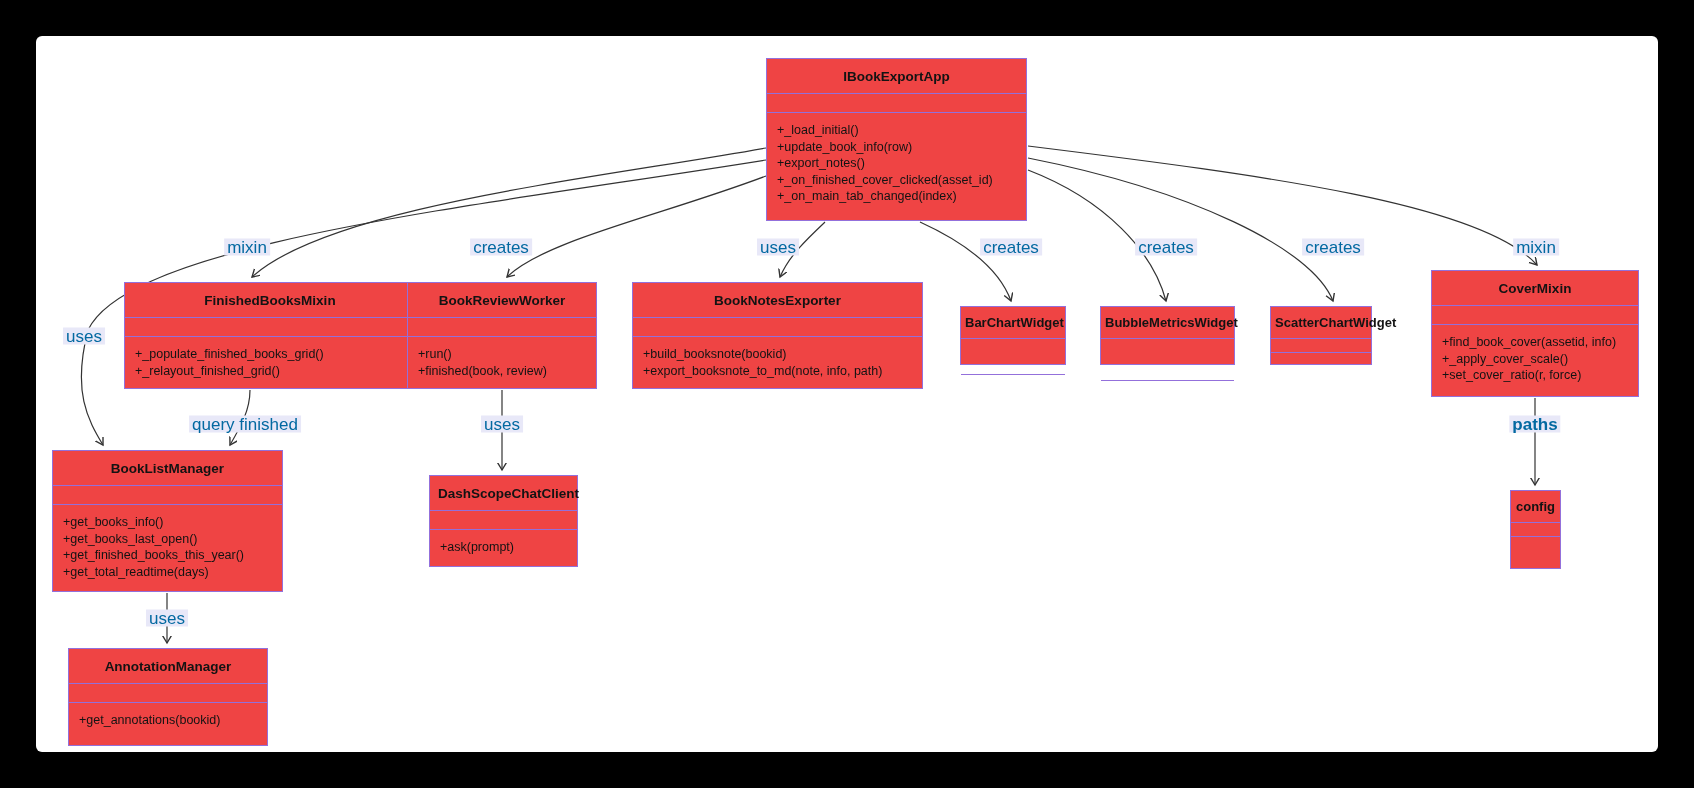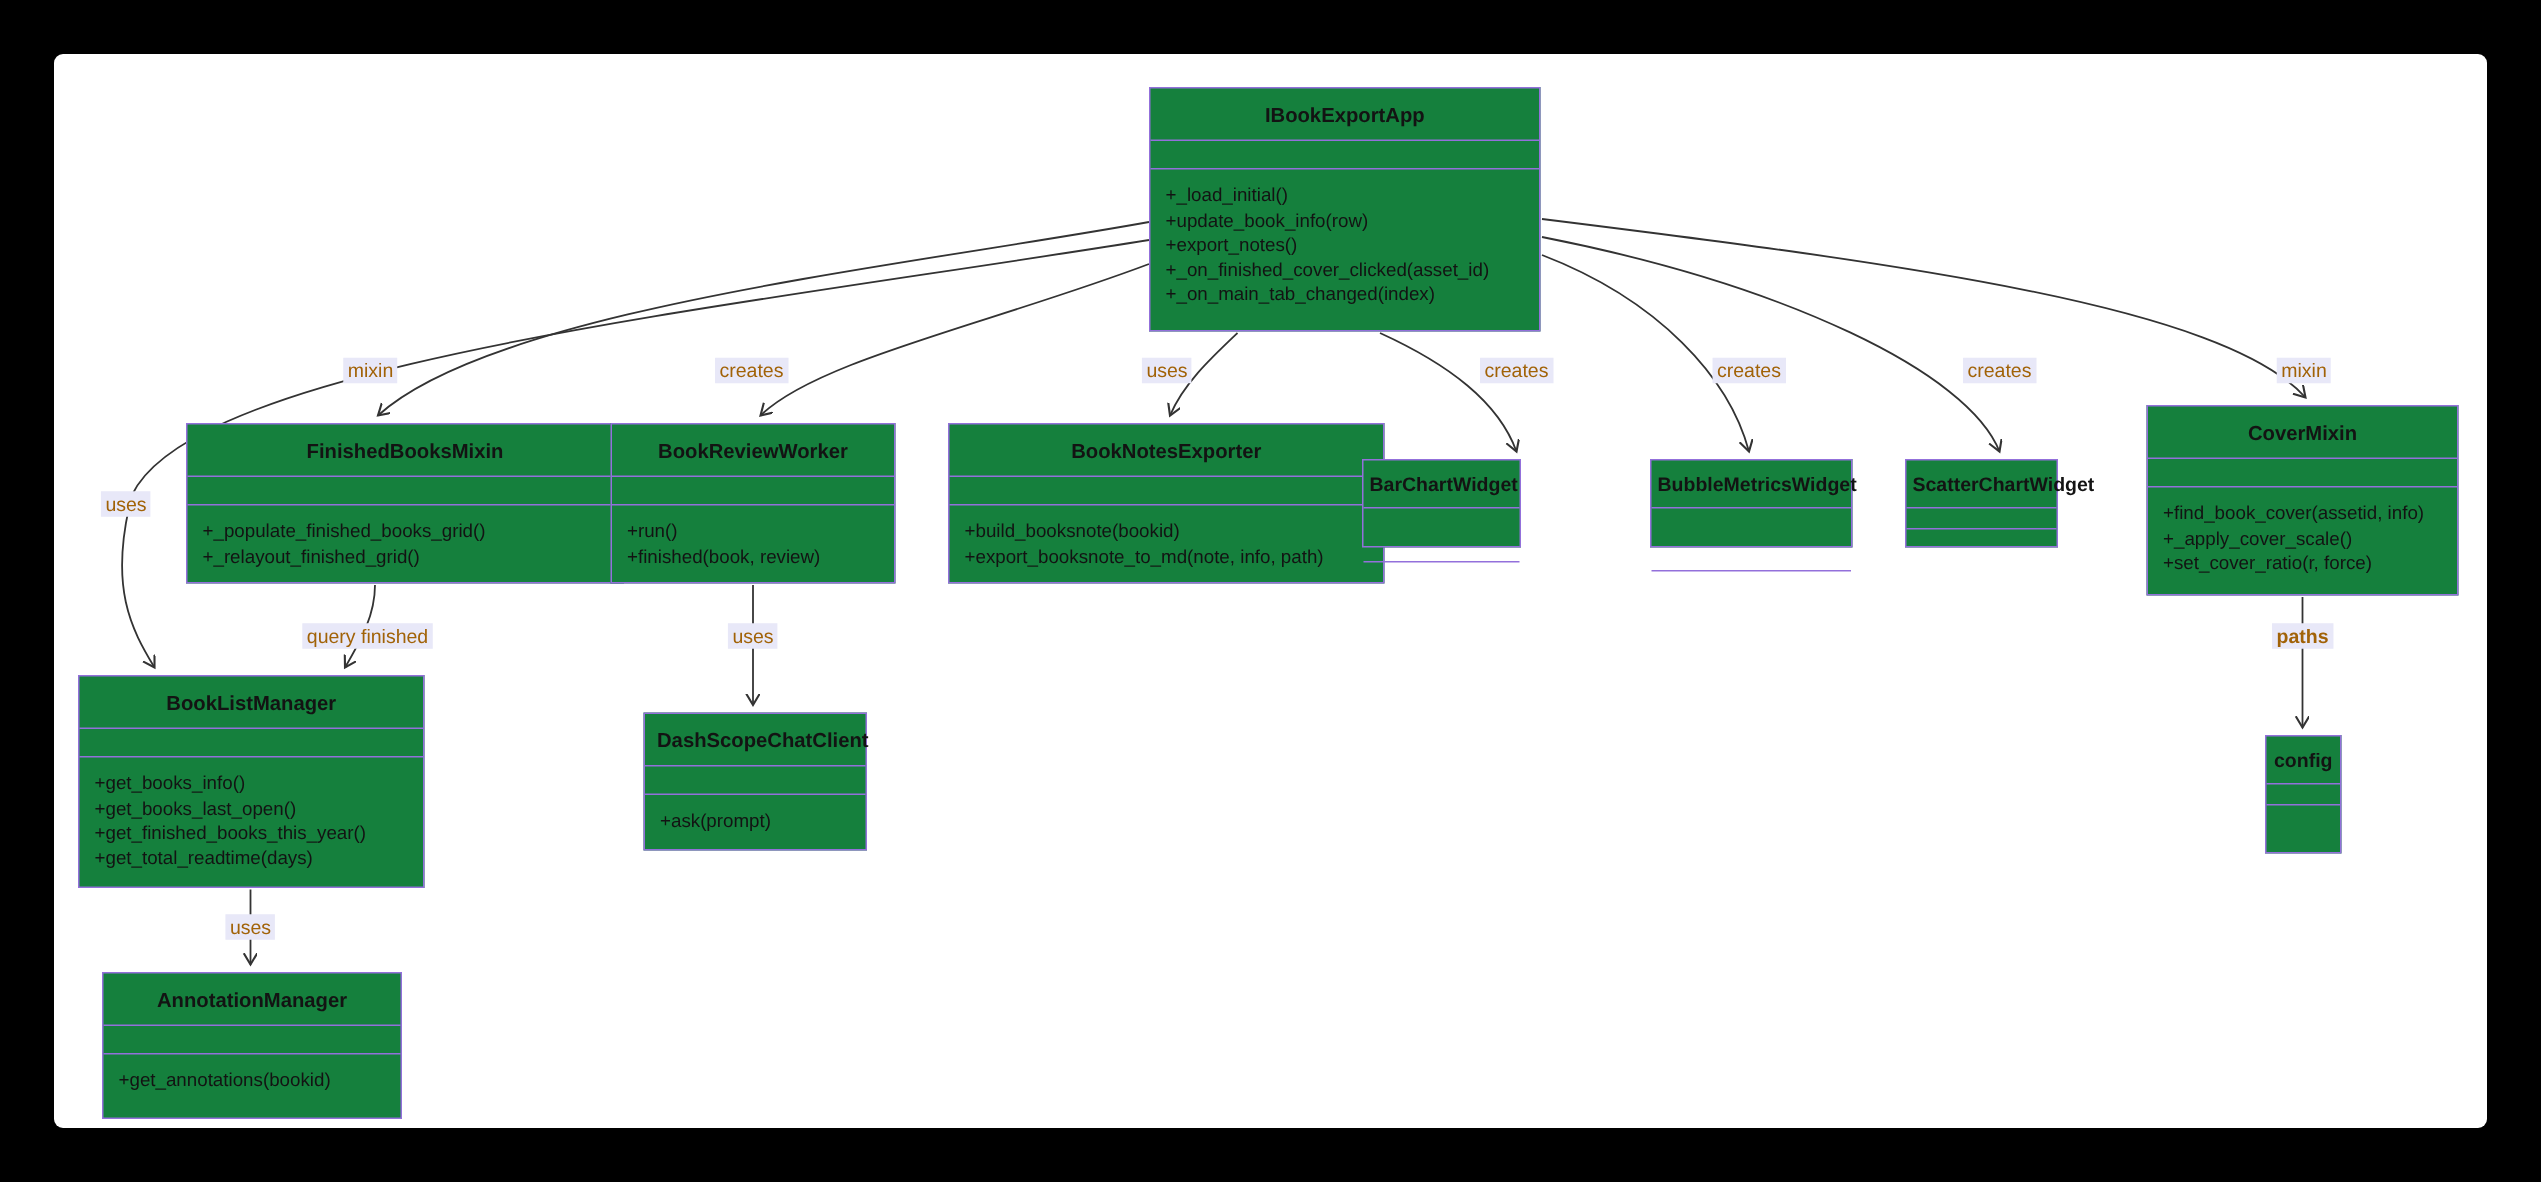--- a/index.html
+++ b/index.html
@@ -7,34 +7,34 @@
     position:relative; width:1694px; height:788px; background:#000000;
     font-family:"Liberation Sans", sans-serif; overflow:hidden;
   }
   .canvas {
     position:absolute; left:36px; top:36px; width:1622px; height:716px;
     background:#ffffff; border-radius:6px;
   }
   svg.edge-layer { position:absolute; left:0; top:0; width:1694px; height:788px; pointer-events:none; }
   .cls {
     position:absolute; box-sizing:border-box; display:flex; flex-direction:column;
-    background:#15803d; border:1px solid #9370DB; color:#131313;
+    background:#ef4444; border:1px solid #9370DB; color:#131313;
   }
   .cls .title {
     font-weight:bold; text-align:center; font-size:13.5px; line-height:16px;
     padding:10px 8px 8px; border-bottom:1px solid #9370DB; white-space:nowrap;
   }
   .cls .attrs { border-bottom:1px solid #9370DB; min-height:18px; }
   .cls .methods { flex:1; padding:9px 10px 6px; font-size:12.5px; line-height:16.6px; white-space:nowrap; }
   .cls.small .title { font-size:13px; padding:8px 4px 7px; }
   .cls.small .attrs { min-height:13px; }
   .cls.small .methods { min-height:13px; padding:0; }
   .elabel {
     position:absolute; transform:translate(-50%,-50%);
-    background:#E8E8F8; color:#a16207; font-size:13px; line-height:15px;
+    background:#E8E8F8; color:#0369a1; font-size:17px; line-height:15px;
     padding:1px 3px; white-space:nowrap;
   }
 </style>
 </head>
 <body>
 
 <div class="stage">
   <div class="canvas"></div>
 
   <svg class="edge-layer" viewBox="0 0 1694 788" xmlns="http://www.w3.org/2000/svg">
@@ -88,21 +88,21 @@
         </div>
       </div>
       <div class="cls" style="left: 632px; top: 282px; width: 291px; height: 107px;">
         <div class="title">BookNotesExporter</div>
         <div class="attrs"></div>
         <div class="methods">
           <div>+build_booksnote(bookid)</div>
           <div>+export_booksnote_to_md(note, info, path)</div>
         </div>
       </div>
-      <div class="cls small" style="left: 908px; top: 306px; width: 106px; height: 59px; gap: 22px;">
+      <div class="cls small" style="left: 960px; top: 306px; width: 106px; height: 59px; gap: 22px;">
         <div class="title">BarChartWidget</div>
         <div class="attrs"></div>
         <div class="methods"></div>
       </div>
       <div class="cls small" style="left: 1100px; top: 306px; width: 135px; height: 59px; gap: 28px;">
         <div class="title">BubbleMetricsWidget</div>
         <div class="attrs"></div>
         <div class="methods"></div>
       </div>
       <div class="cls small" style="left: 1270px; top: 306px; width: 102px; height: 59px;">

